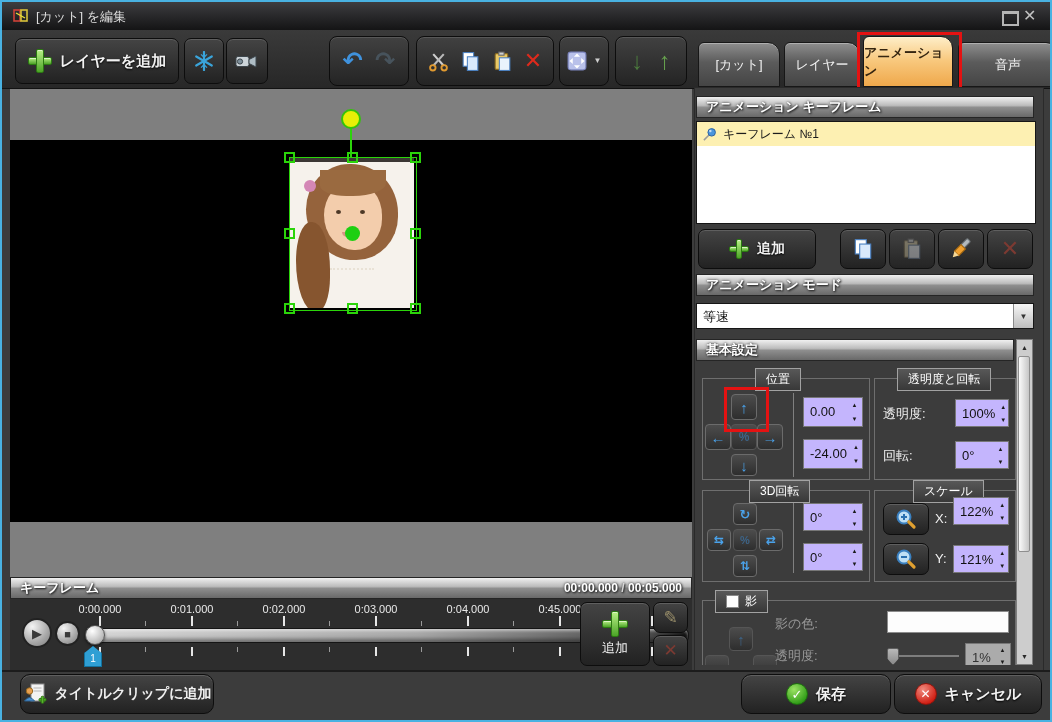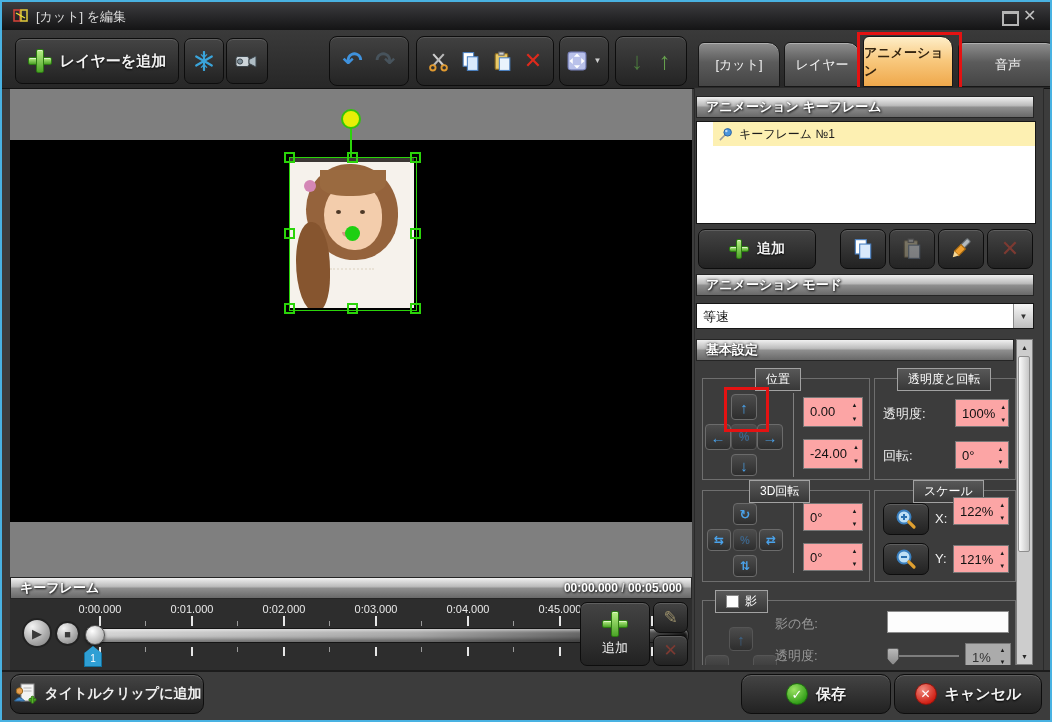--- a/index.html
+++ b/index.html
@@ -46,41 +46,41 @@
 
   
   .tab{border-radius:6px 12px 0 0;border:1px solid #171717;background:linear-gradient(180deg,#8e8e8e,#5b5b5b 45%,#454545);
        color:#f2f2f2;font-size:13px;display:flex;align-items:center;justify-content:center;
        box-shadow:inset 0 1px 0 rgba(255,255,255,.3);box-sizing:border-box;}
   .tab.active{background:linear-gradient(180deg,#feeec8,#f8c87d 48%,#efa84b);color:#352510;font-weight:bold;}
   .redbox{border:3px solid #e41212;}
 
   
   .klist{background:#fff;border:1px solid #161616;}
-  .krow{height:24px;background:#fdf0b2;display:flex;align-items:center;gap:6px;padding:0 5px;font-size:12px;color:#1c1c1c;margin-left:16px;}
+  .krow{height:24px;background:#fdf0b2;display:flex;align-items:center;gap:6px;padding:0 5px;font-size:12px;color:#1c1c1c;}
 
   
   .combo{background:#fff;border:1px solid #161616;display:flex;box-sizing:border-box;justify-content:space-between;}
   .combo-val{flex:1;font-size:13px;padding:4px 6px 0;color:#111;}
   .combo-btn{width:19px;background:linear-gradient(180deg,#f6f6f6,#bdbdbd);border-left:1px solid #8a8a8a;
        display:flex;align-items:center;justify-content:center;font-size:8px;color:#333;}
 
   
   .groupbox{border:1px solid #6e6e6e;}
   .glabel{position:absolute;top:-11px;background:linear-gradient(180deg,#585858,#383838);border:1px solid #a2a2a2;
        color:#fff;font-size:12px;padding:2px 10px;white-space:nowrap;}
   .arrowbtn{background:linear-gradient(180deg,#4c4c4c,#2e2e2e);border:1px solid #6b6b6b;border-radius:4px;
        color:#4aa2ea;font-weight:bold;display:flex;align-items:center;justify-content:center;font-size:15px;box-sizing:border-box;}
   .arrowbtn.dim{color:#3d6488;border-color:#555;}
   .plabel{color:#f0f0f0;font-size:13px;}
   .plabel.dim{color:#9a9a9a;}
   .vline{width:1px;background:#808080;}
 
   
-  .spinner{display:flex;background:#fca5a5;border:1px solid #777;box-sizing:border-box;}
+  .spinner{display:flex;background:#c4b5fd;border:1px solid #777;box-sizing:border-box;}
   .spinner.disabled{background:#ababab;}
   .spv{flex:1;font-size:13px;color:#111;padding:6px 3px 0 6px;white-space:nowrap;}
   .spb{width:15px;display:flex;flex-direction:column;}
   .spb span{flex:1;font-size:6px;color:#1a1a1a;display:flex;align-items:center;justify-content:center;}
 
   .checkbox{width:13px;height:13px;background:#fdfdfd;border:1px solid #8a8a8a;box-sizing:border-box;}
   .swatch{background:#fdfdfd;border:1px solid #8c8c8c;box-sizing:border-box;}
 
   
   .sb-track{background:#cdcdcd;border:1px solid #7e7e7e;box-sizing:border-box;}
@@ -501,21 +501,21 @@
   </div>
   <div class="abs tbtn" style="left:651px;top:600px;width:33px;height:29px">
     <span class="gly" style="font-size:17px;color:#9a8f6a">✎</span>
   </div>
   <div class="abs tbtn" style="left:651px;top:633px;width:33px;height:29px">
     <span class="gly" style="font-size:17px;font-weight:bold;color:#7c3a32">✕</span>
   </div>
 
   <div class="abs" style="left:0;top:668px;width:1052px;height:2px;background:#1c1c1c"></div>
 
-  <div class="abs tbtn" style="left:8px;top:672px;width:192px;height:38px;border-radius:10px">
+  <div class="abs tbtn" style="left:18px;top:672px;width:192px;height:38px;border-radius:10px">
     <svg width="24" height="24" viewBox="0 0 24 24">
       <rect x="8" y="2" width="13" height="17" fill="#f3f3f3" stroke="#8a8a8a"></rect>
       <line x1="10.5" y1="6" x2="18.5" y2="6" stroke="#b5b5b5"></line>
       <line x1="10.5" y1="9" x2="18.5" y2="9" stroke="#b5b5b5"></line>
       <circle cx="6.5" cy="9" r="3.2" fill="#e8a050" stroke="#9a6a20"></circle>
       <path d="M1.5 19 Q6.5 12 11.5 19 Z" fill="#4a90d0" stroke="#2a5f8e"></path>
       <rect x="16" y="16.5" width="7" height="2.6" rx="1" fill="#58b22e" stroke="#2f7a12"></rect>
       <rect x="18.2" y="14.3" width="2.6" height="7" rx="1" fill="#58b22e" stroke="#2f7a12"></rect>
     </svg>
     <span style="color:#f0f0f0;font-size:14px;font-weight:bold">タイトルクリップに追加</span>

